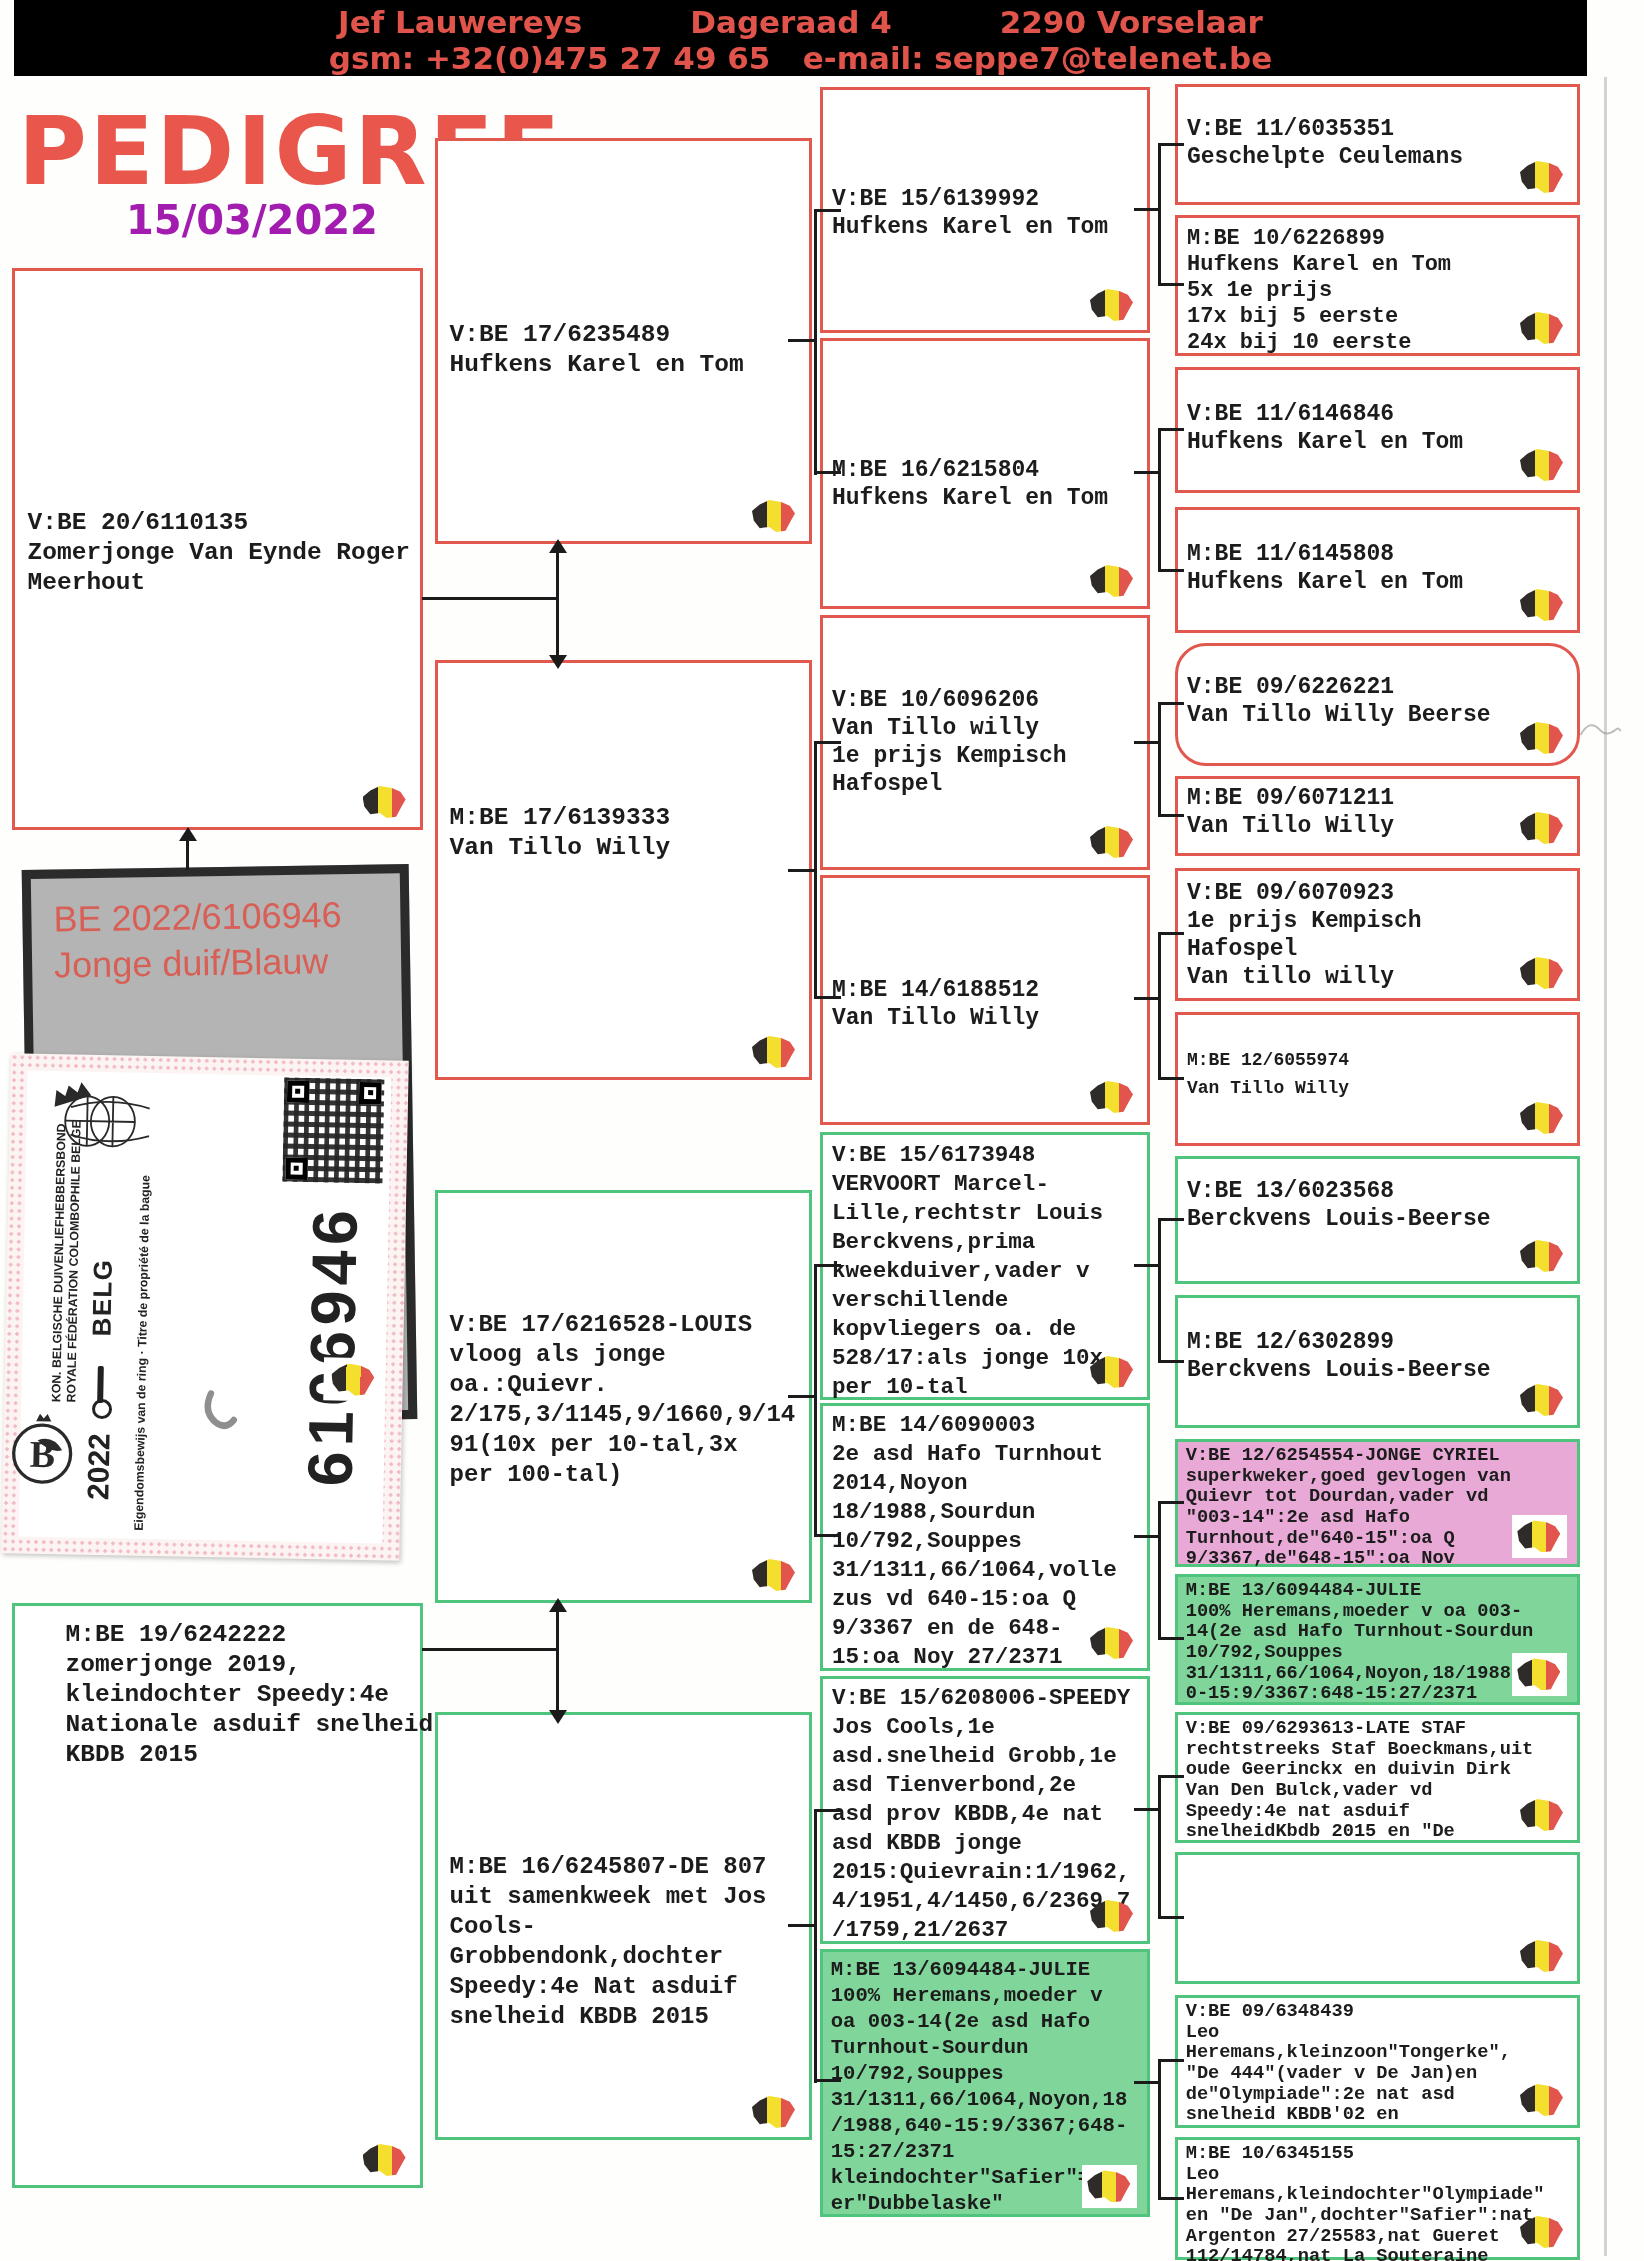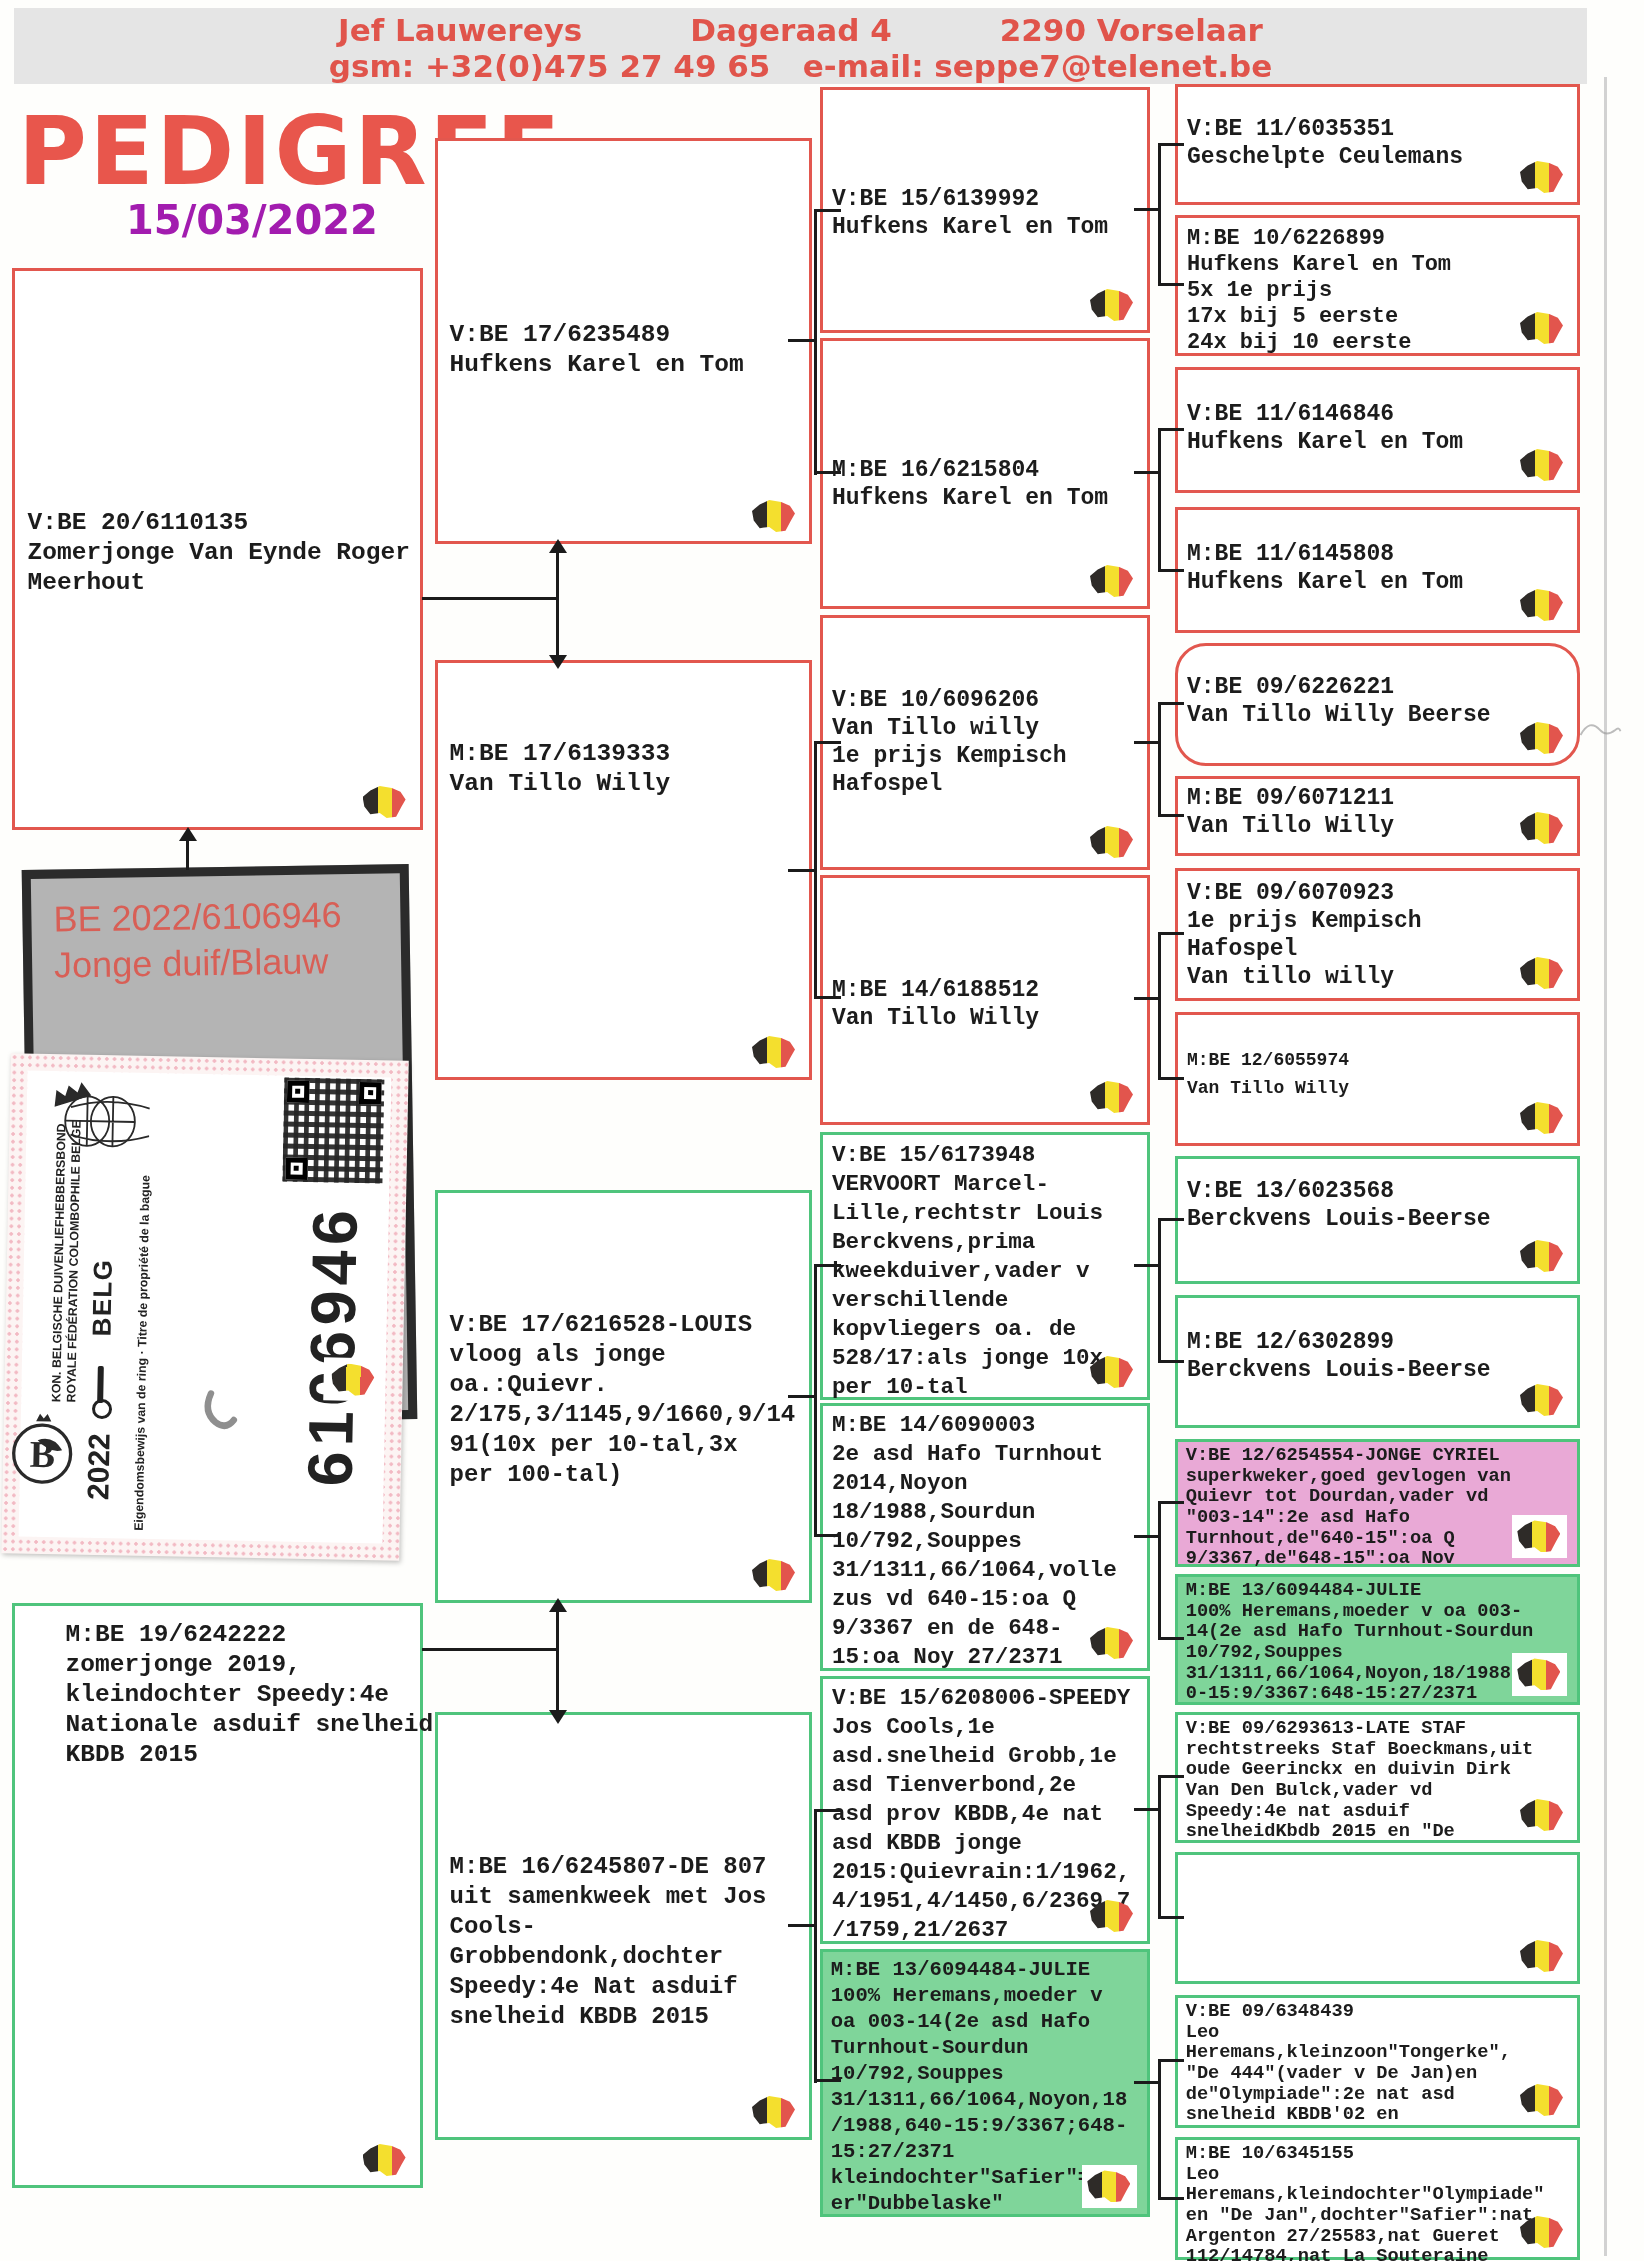--- a/index.html
+++ b/index.html
@@ -1,19 +1,19 @@
 <!DOCTYPE html>
 <html style="font-size:10.3px"><head>
 <meta charset="utf-8">
 <style>
   html,body{margin:0;padding:0;background:#ffffff;}
   .page{position:relative;width:1644px;height:2261px;background:#fefefc;overflow:hidden;
         font-family:"Liberation Mono","DejaVu Sans Mono",monospace;}
   
-  .banner{position:absolute;left:14px;top:8px;width:1573px;height:76px;background:#e5e5e5;z-index:1;}
+  .banner{position:absolute;left:14px;top:0;width:1573px;height:76px;background:#000000;z-index:1;}
   .banner div{position:absolute;width:100%;text-align:center;font-family:"DejaVu Sans","Liberation Sans",sans-serif;
         font-weight:700;color:#e0544b;font-size:31px;white-space:pre;}
   .banner .l1{top:3.9px;}
   .banner .l2{top:40px;}
   .title{position:absolute;left:18px;top:97px;font-family:"DejaVu Sans","Liberation Sans",sans-serif;
         font-weight:700;font-size:94px;letter-spacing:2.6px;color:#e8564c;z-index:1;}
   .pdate{position:absolute;left:126px;top:197px;font-family:"DejaVu Sans","Liberation Sans",sans-serif;
         font-weight:700;font-size:40px;color:#a21caf;z-index:1;}
   
   .pbox{position:absolute;background:#ffffff;z-index:2;box-sizing:border-box;}
@@ -107,21 +107,21 @@
         <span class="flag"></span>
       </div>
       <div class="pbox red" style="left: 435px; top: 138px; width: 377px; height: 406px;">
         <div class="btext" style="padding-top: 179px; padding-left: 11.6px; font-size: 24.5px; line-height: 30px;">
           <div>V:BE 17/6235489</div>
           <div>Hufkens Karel en Tom</div>
         </div>
         <span class="flag"></span>
       </div>
       <div class="pbox red" style="left: 435px; top: 660px; width: 377px; height: 420px;">
-        <div class="btext" style="padding-top: 76px; padding-left: 11.6px; font-size: 24.5px; line-height: 30px;">
+        <div class="btext" style="padding-top: 112px; padding-left: 11.6px; font-size: 24.5px; line-height: 30px; margin-top: 28px;">
           <div>M:BE 17/6139333</div>
           <div>Van Tillo Willy</div>
         </div>
         <span class="flag"></span>
       </div>
       <div class="pbox green" style="left: 435px; top: 1190px; width: 377px; height: 413px;">
         <div class="btext" style="padding-top: 117px; padding-left: 11.6px; font-size: 24px; line-height: 30px;">
           <div>V:BE 17/6216528-LOUIS</div>
           <div>vloog als jonge</div>
           <div>oa.:Quievr.</div>

